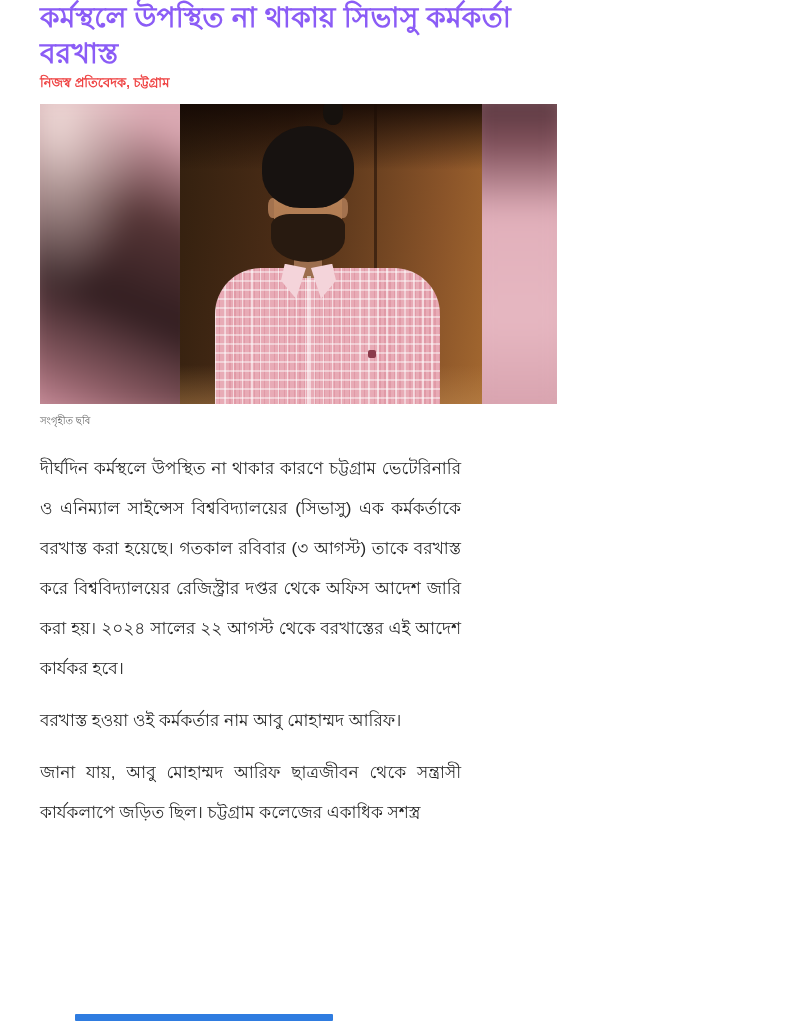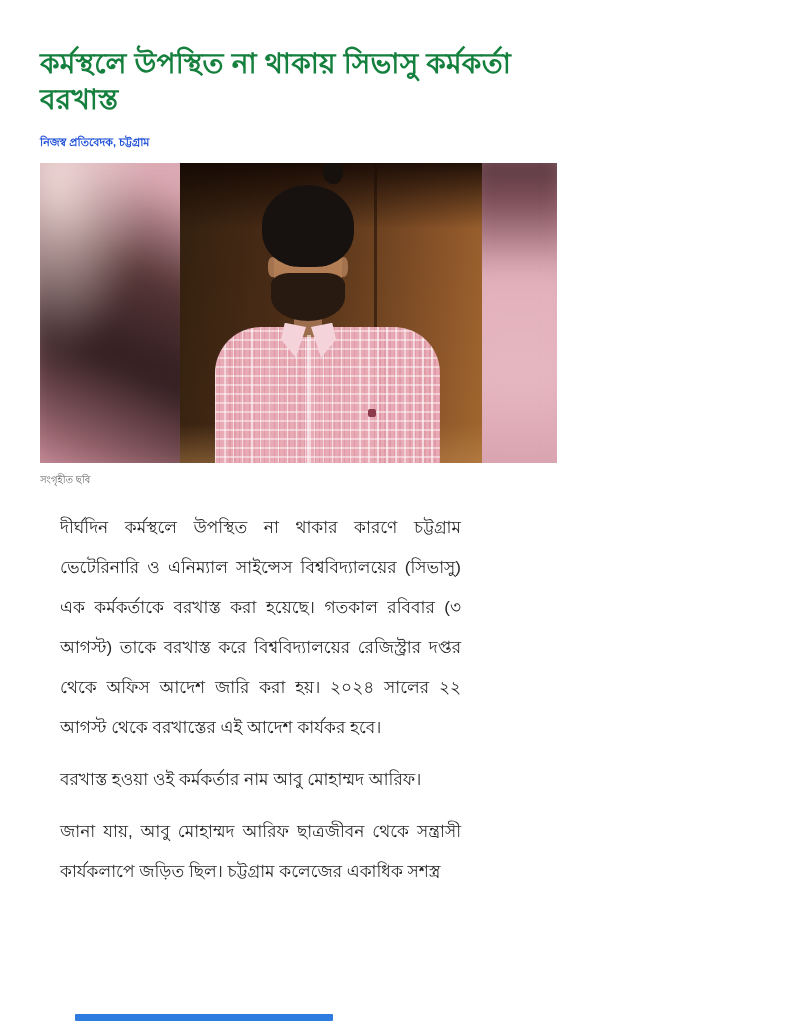--- a/index.html
+++ b/index.html
@@ -2,24 +2,24 @@
 <html><head>
 <meta charset="utf-8">
 <style>
   * { margin:0; padding:0; box-sizing:border-box; }
   html,body { width:791px; height:1024px; background:#ffffff; overflow:hidden; }
   body { font-family:"Liberation Sans", sans-serif; position:relative; }
 
   .article { position:absolute; left:40px; top:0; width:517px; }
 
   .headline {
-    margin-top:46px; font-size:28px; line-height:1.3; font-weight:700;
-    color:#15803d; letter-spacing:0.2px;
+    font-size:28px; line-height:1.3; font-weight:700;
+    color:#8b5cf6; letter-spacing:0.2px;
   }
-  .byline { margin-top:15px; font-size:11px; font-weight:700; color:#1d4ed8; }
+  .byline { font-size:13px; font-weight:700; color:#ef4444; }
 
   
   .photo {
     margin-top:10px; position:relative; width:517px; height:300px;
     overflow:hidden; background:#d9a8b1;
   }
   .blur-left {
     position:absolute; left:-16px; top:-16px; width:185px; height:332px;
     filter:blur(13px);
     background:
@@ -76,21 +76,21 @@
   .placket { position:absolute; left:127px; top:172px; width:4px; height:128px;
     background:rgba(255,255,255,0.6); }
   .monogram { position:absolute; left:188px; top:246px; width:8px; height:8px;
     background:#8a3a4a; border-radius:2px; }
 
   .caption { margin-top:9px; font-size:10px; color:#595959; }
 
   
   .body-text { width:421px; margin-top:19px; font-size:17px; line-height:40px;
     text-align:justify; color:#262626; }
-  .body-text p { margin-bottom:12px;margin-left:20px; }
+  .body-text p { margin-bottom:12px; }
   .gap-large { margin-top:50px; }
 
   .partial-blue-bar { position:absolute; left:75px; top:1014px; width:258px; height:7px;
     background:#2f7ce0; border-radius:1px; }
 </style>
 </head>
 <body>
 
 <div class="article">
   <h1 class="headline">কর্মস্থলে উপস্থিত না থাকায় সিভাসু কর্মকর্তা বরখাস্ত</h1>

